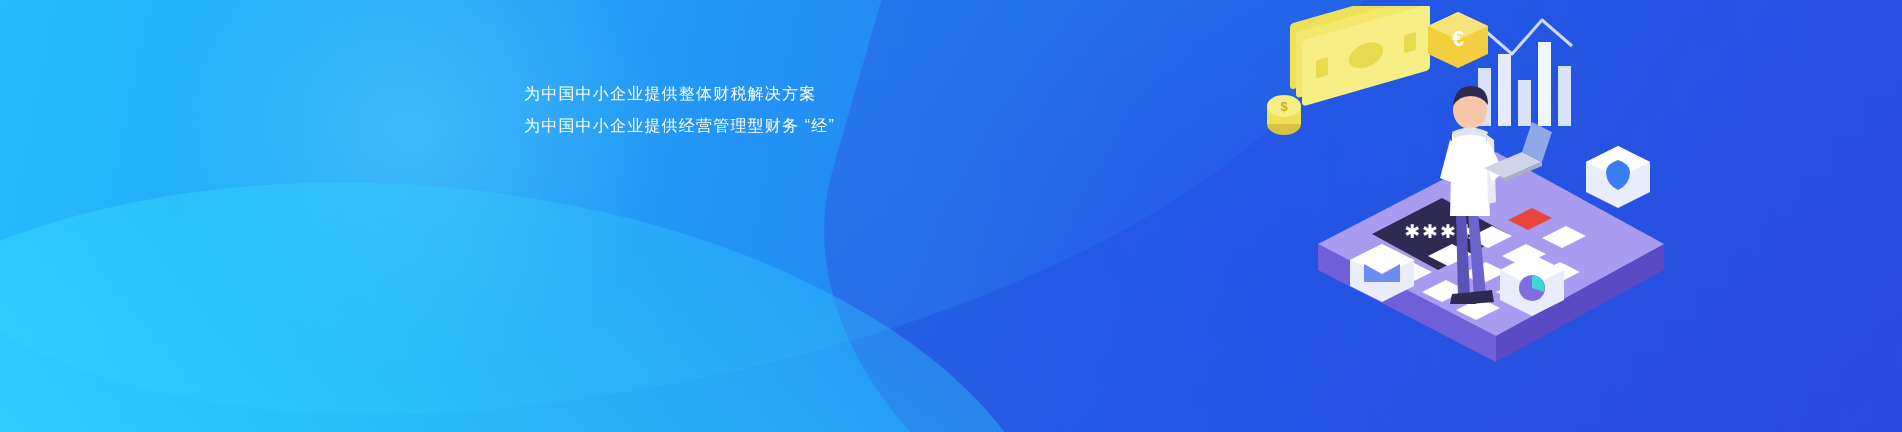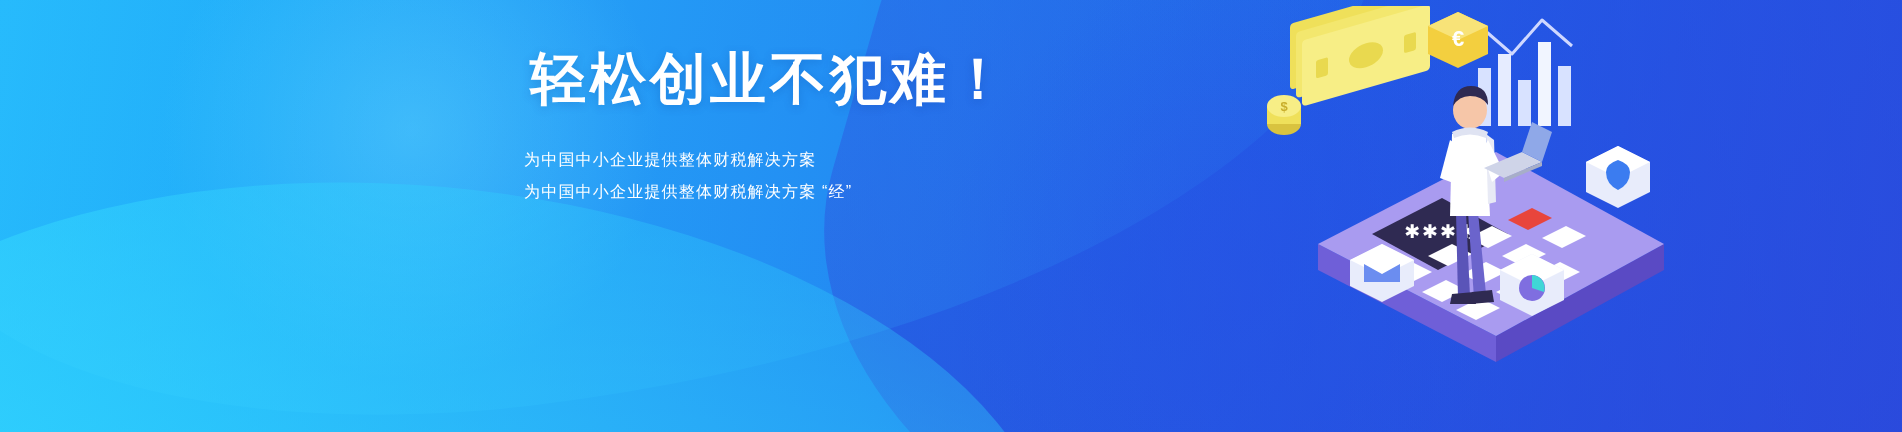--- a/index.html
+++ b/index.html
@@ -112,26 +112,25 @@
     <div class="glow-a"></div>
     <div class="wave-diag"></div>
     <div class="wave-top"></div>
     <div class="glow-b"></div>
     <div class="wave-bottom"></div>
   </div>
 
   <div class="copy">
 
     <div class="headline">
-      <div class="l2">轻松创业不犯难！</div>
     </div>
 
     <div class="sub-list">
       <div class="sub-line">为中国中小企业提供整体财税解决方案</div>
-      <div class="sub-line">为中国中小企业提供整体财税解决方案 “经”</div>
+      <div class="sub-line">为中国中小企业提供经营管理型财务 “经”</div>
     </div>
 
   </div>
 
   <div class="art">
     <svg viewBox="0 0 520 400" xmlns="http://www.w3.org/2000/svg">
 
       <g>
         <g transform="translate(30,18) skewY(-16)">
           <rect x="0" y="0" width="128" height="66" rx="4" fill="#efe05a"></rect>

